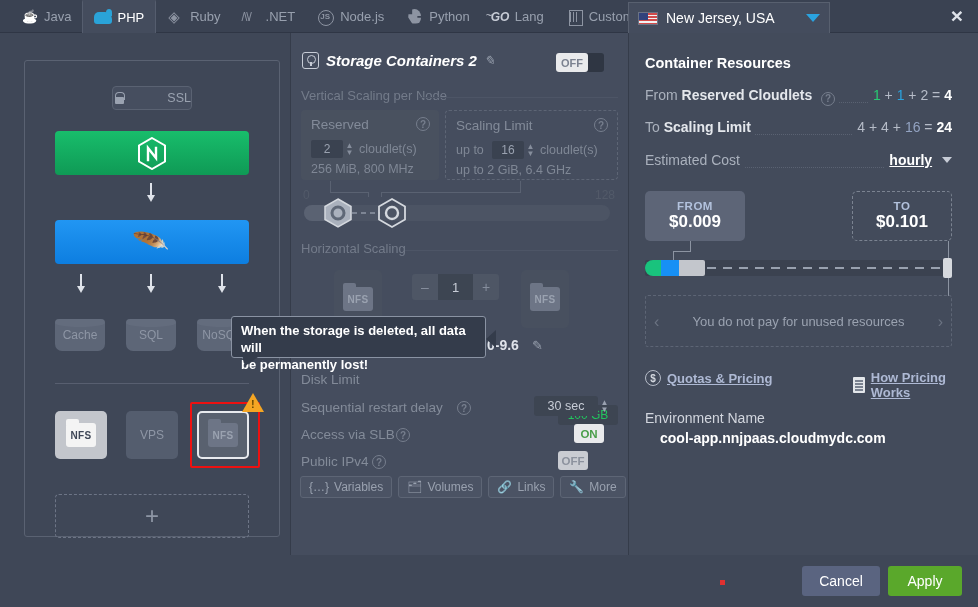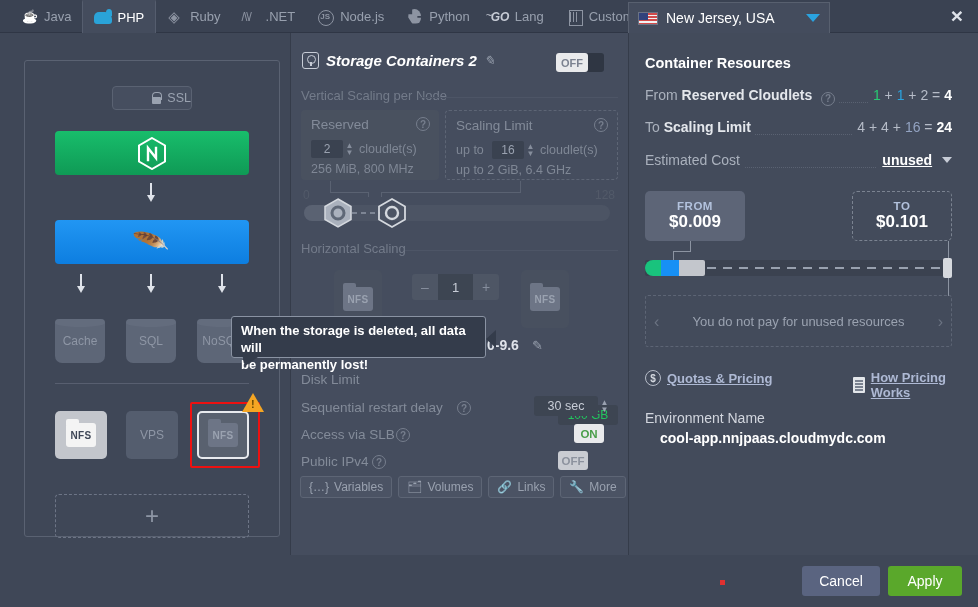--- a/index.html
+++ b/index.html
@@ -102,21 +102,21 @@
     position:absolute; left:0; top:33px; width:290px; height:522px;
     background:#3f4757;
   }
   #topology {
     position:absolute; left:24px; top:27px; width:256px; height:477px;
     border:1px solid #5a6272; border-radius:3px;
   }
   #ssl-badge {
     position:absolute; left:112px; top:53px; width:80px; height:24px;
     background:#464e5f; border:1px solid #5a6272; border-radius:4px;
-    display:flex; align-items:center; justify-content:flex-end; gap:5px;
+    display:flex; align-items:center; justify-content:space-between; gap:5px;
     color:#9aa2b0; font-size:12.5px;
   }
   .lock-ic { width:12px; height:12px; position:relative; display:inline-block; }
   .lock-ic::before{content:""; position:absolute; left:2px; top:5px; width:9px; height:7px; background:#9aa2b0; border-radius:1px;}
   .lock-ic::after{content:""; position:absolute; left:2px; top:0px; width:8px; height:7px; border:1.5px solid #9aa2b0; border-bottom:none; border-radius:4px 4px 0 0;}
 
   .node-wide {
     position:absolute; left:55px; width:194px; height:44px; border-radius:4px;
     display:flex; align-items:center; justify-content:center;
   }
@@ -132,21 +132,21 @@
   }
   .arrow-down::before{
     content:""; position:absolute; left:5px; top:0; width:2px; height:14px; background:#dfe3ea;
   }
   .arrow-down::after{
     content:""; position:absolute; left:1.5px; top:12px; width:0;height:0;
     border-left:4.5px solid transparent; border-right:4.5px solid transparent; border-top:7px solid #dfe3ea;
   }
 
   .db-node {
-    position:absolute; width:50px; height:44px;
+    position:absolute; width:50px; height:32px;
     background:#5d6677; border-radius:4px 4px 7px 7px;
     color:#8e96a5; font-size:12px;
     display:flex; align-items:center; justify-content:center;
   }
   .db-node::before{
     content:""; position:absolute; left:0; top:0; width:50px; height:8px;
     background:#69728380; border-radius:4px 4px 50% 50%;
   }
   #divider-line {
     position:absolute; left:55px; top:350px; width:194px; height:1px; background:#585f70;
@@ -616,21 +616,21 @@
   </span>
   <span class="rp-right" style="background:#434b5b; padding-left:5px;">
     <span style="color:#b6bcc8">4</span><span style="color:#b6bcc8"> + </span><span style="color:#b6bcc8">4</span><span style="color:#b6bcc8"> + </span><span style="color:#93a3c2">16</span><span style="color:#b6bcc8"> = </span><span style="color:#fff;font-weight:bold">24</span>
   </span>
 </div>
 
 <div class="rp-row" style="left:645px; top:152px; width:307px;">
   <span class="rp-dots"></span>
   <span class="rp-left" style="background:#434b5b; padding-right:4px;">Estimated Cost</span>
   <span class="rp-right" style="background:#434b5b; padding-left:5px;">
-    <span style="color:#fff; font-weight:bold; text-decoration:underline;">unused</span>
+    <span style="color:#fff; font-weight:bold; text-decoration:underline;">hourly</span>
     <span style="display:inline-block; margin-left:6px; width:0;height:0;border-left:5px solid transparent;border-right:5px solid transparent;border-top:6px solid #c7ccd6; vertical-align:2px;"></span>
   </span>
 </div>
 
 <div class="price-card" style="left:645px; top:191px; background:#5d6577;">
   <span class="cap" style="color:#b3c2dd;">FROM</span>
   <span class="amt">$0.009</span>
 </div>
 <div class="price-card" style="left:852px; top:191px; border:1px dashed #7b8391;">
   <span class="cap" style="color:#b3c2dd;">TO</span>

